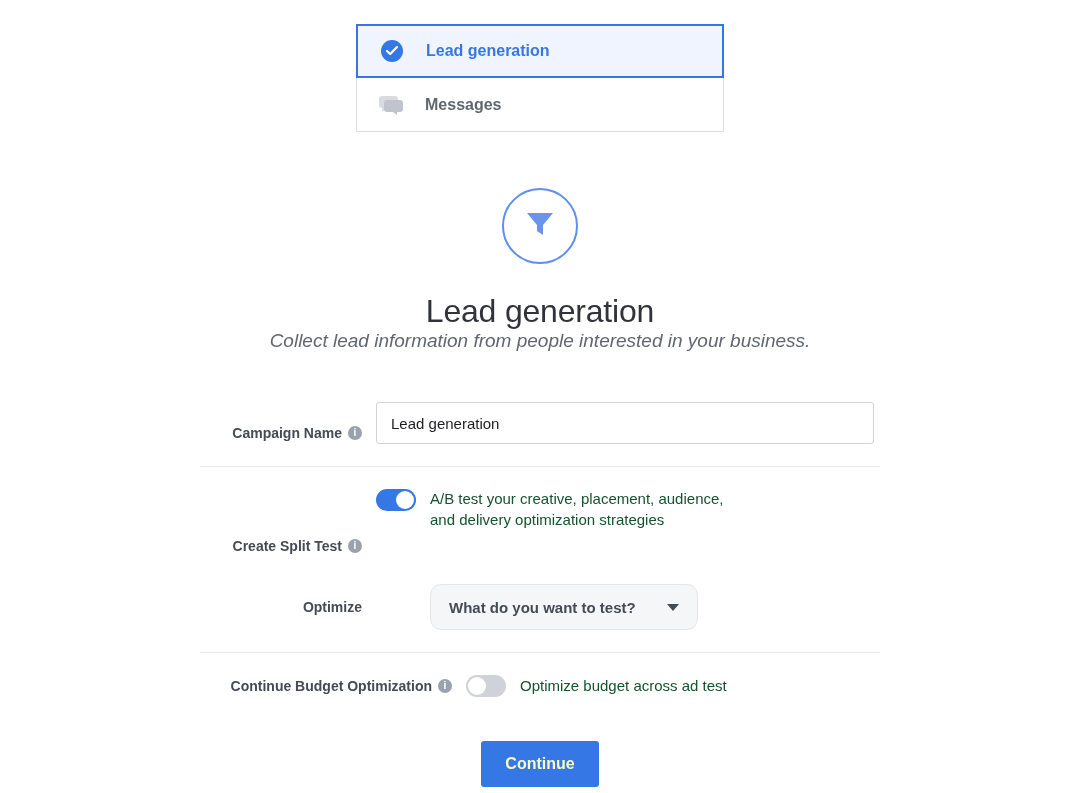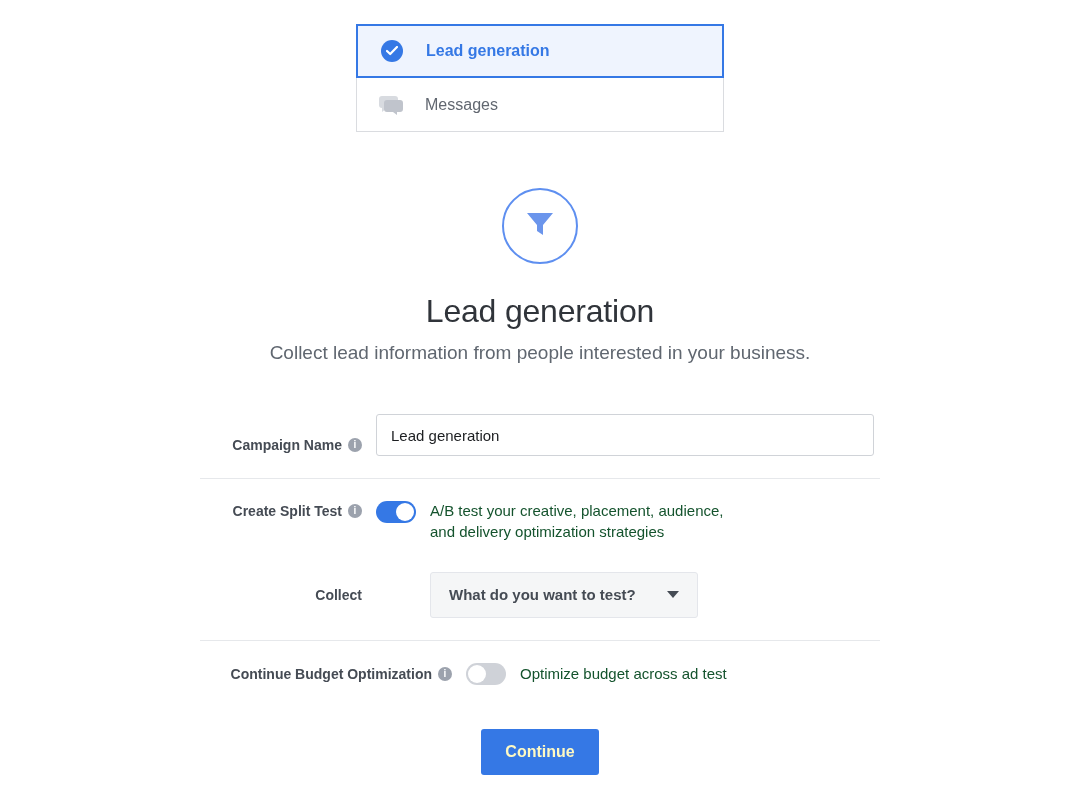--- a/index.html
+++ b/index.html
@@ -18,36 +18,36 @@
       border: 1px solid #dadce0; border-top: none;
       background: #fff; height: 54px;
       padding: 0 20px; cursor: pointer;
     }
     .objective-item:first-child { border-top: 1px solid #dadce0; }
     .objective-item.selected {
       border: 2px solid #3578e5;
       background: #eff4fe;
     }
     .objective-item .icon-slot { width: 28px; height: 28px; display: flex; align-items:center; justify-content:center; margin-right: 20px; }
-    .objective-label { font-size: 16px; color: #616770; font-weight: 400; }
+    .objective-label { font-size: 16px; color: #616770; font-weight: 700; }
     .objective-item.selected .objective-label { color: #3578e5; font-weight: 600; }
 
     
     .hero { text-align: center; margin-bottom: 28px; }
     .hero-icon-ring {
       width: 76px; height: 76px; border: 2px solid #5e8ff0; border-radius: 50%;
       display: flex; align-items: center; justify-content: center;
       margin: 0 auto 28px;
     }
     .hero-title {
       font-size: 32px; line-height: 1.2; color: #30343a; font-weight: 400;
       letter-spacing: -0.2px;
     }
     .hero-subtitle {
-      margin-top: 12px; font-size: 19px; color: #606770; font-weight: 400;
+      font-size: 19px; color: #606770; font-weight: 400; font-style: italic;
     }
 
     
     .form-row {
       display: flex; align-items: center;
       padding: 22px 6px;
       border-bottom: 1px solid #e6e8eb;
     }
     .form-row.no-div { border-bottom: none; }
     .row-label {
@@ -79,21 +79,21 @@
     .toggle.on .knob { left: auto; right: 2px; }
     .toggle-desc { font-size: 15px; color: #14532d; line-height: 1.35; max-width: 310px; }
 
     .split-block { display:flex; flex-direction:column; width:100%; }
     .split-top { display:flex; align-items:flex-start; }
     .split-top .row-label { padding-top: 2px; }
     .var-row { display:flex; align-items:center; margin-top: 30px; }
 
     .select-faux {
       display: flex; align-items: center; justify-content: space-between;
-      background: #f5f6f7; border: 1px solid #e4e6eb; border-radius: 3px;
+      background: #f5f6f7; border: 1px solid #e4e6eb; border-radius: 11px;
       height: 46px; padding: 16px 18px; min-width: 268px;
       font-size: 15px; font-weight: 700; color: #454b54; cursor: pointer;
     }
     .select-caret {
       width: 0; height: 0; border-left: 6px solid transparent; border-right: 6px solid transparent;
       border-top: 7px solid #454b54; margin-left: 18px;
     }
 
     .continue-wrap { text-align: center; margin-top: 22px; }
     .continue-btn {
@@ -153,32 +153,32 @@
     <div class="row-label" style="min-width: 170px; margin-top: 19px;">
       <span>Campaign Name</span>
       <span class="info-icon">i</span>
     </div>
     <input class="text-input" type="text" value="Lead generation" style="">
   </div>
 
   <div class="form-row">
     <div class="split-block">
       <div class="split-top">
-        <div class="row-label" style="min-width: 170px;">
+        <div class="row-label" style="min-width: 170px; margin-top: 47px;">
           <span>Create Split Test</span>
           <span class="info-icon">i</span>
         </div>
         <div class="toggle on">
           <div class="knob"></div>
         </div>
         <div class="toggle-desc">A/B test your creative, placement, audience, and delivery optimization strategies</div>
       </div>
       <div class="var-row">
         <div class="row-label" style="min-width: 170px;">
-          <span>Collect</span>
+          <span>Optimize</span>
         </div>
         <div style="width:54px;"></div>
         <div class="select-faux">
           <span>What do you want to test?</span>
           <span class="select-caret"></span>
         </div>
       </div>
     </div>
   </div>
 

